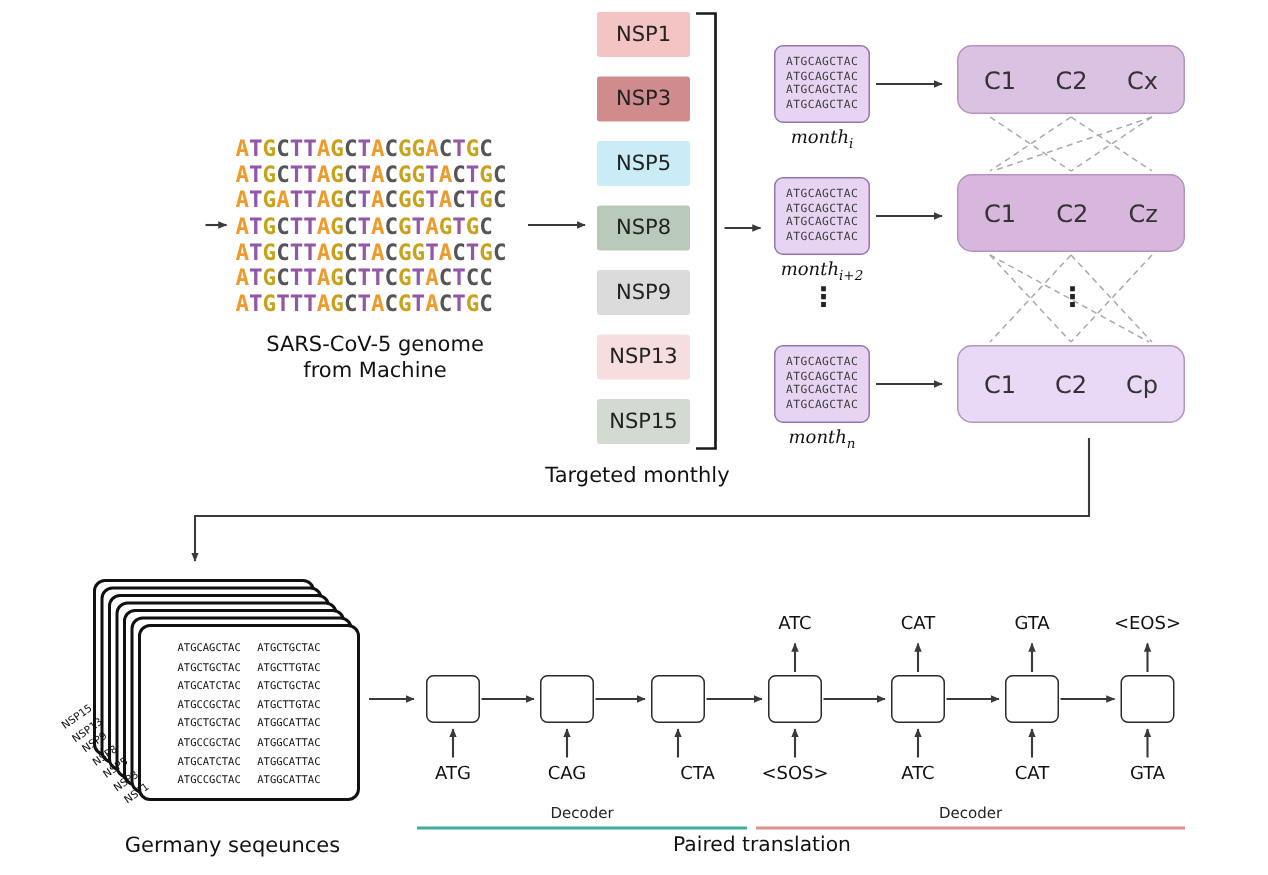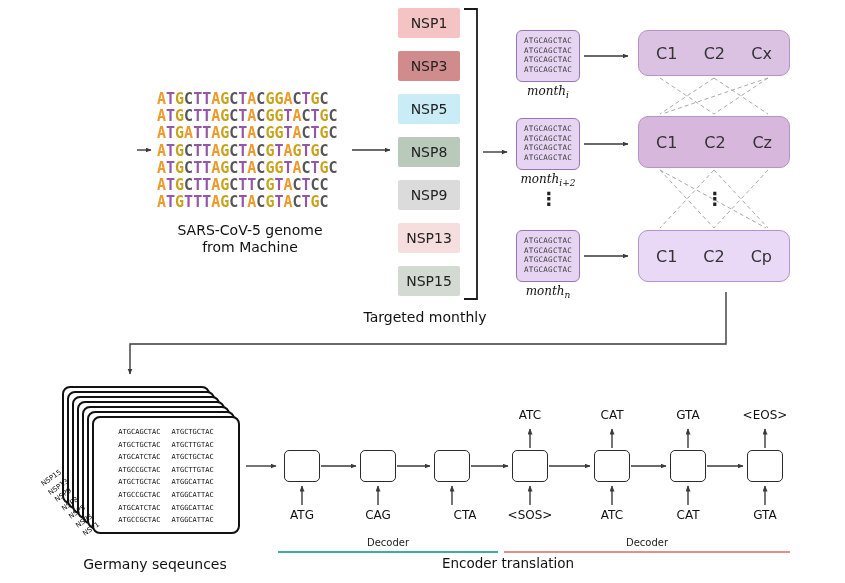--- a/index.html
+++ b/index.html
@@ -268,14 +268,14 @@
       <div class="s2s-label" style="left: 589px; top: 508px;">ATC</div>
       <div class="s2s-label" style="left: 665px; top: 508px;">CAT</div>
       <div class="s2s-label" style="left: 742px; top: 508px;">GTA</div>
       <div class="s2s-label" style="left: 507px; top: 408px;">ATC</div>
       <div class="s2s-label" style="left: 589px; top: 408px;">CAT</div>
       <div class="s2s-label" style="left: 665px; top: 408px;">GTA</div>
       <div class="s2s-label" style="left: 742px; top: 408px;">&lt;EOS&gt;</div>
     </div>
   <div class="mini-label" id="encoder-label">Decoder</div>
   <div class="mini-label" id="decoder-label">Decoder</div>
-  <div class="caption" id="mt-caption">Encoder translation</div>
+  <div class="caption" id="mt-caption">Paired translation</div>
 </div>
 
 </body></html>

